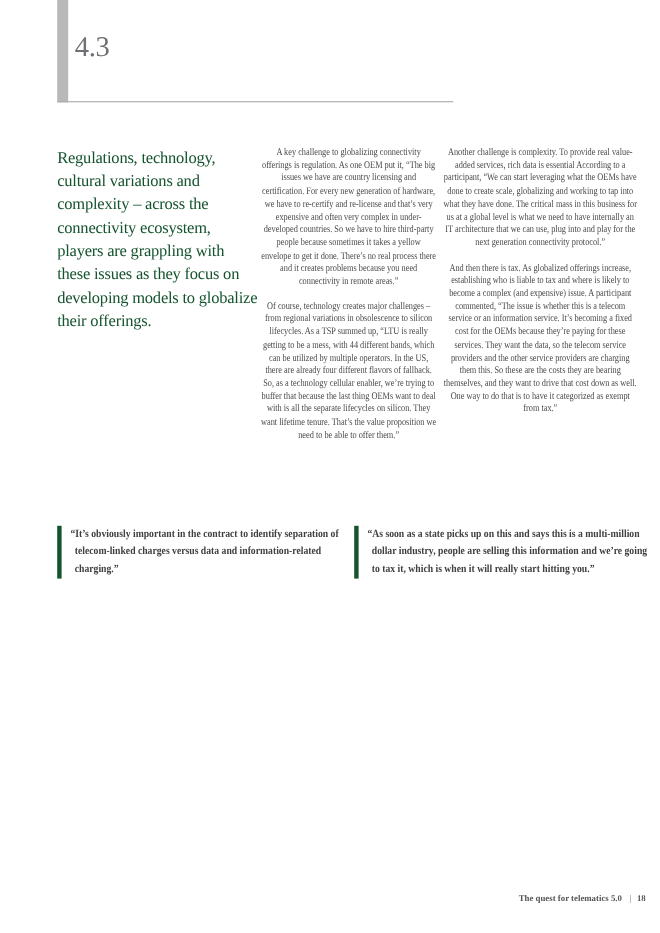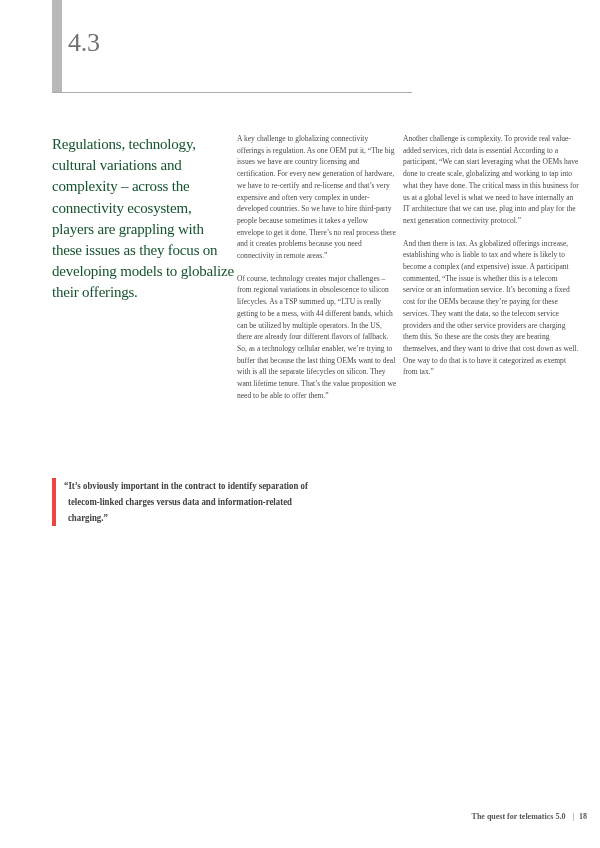--- a/index.html
+++ b/index.html
@@ -33,41 +33,41 @@
   }
   
   .intro {
     position:absolute; left:40px; top:134px;
     width:182px;
     font-size:15px; line-height:21.2px;
     color:#14532d;
     letter-spacing:-0.2px;
   }
   
-  .col { position:absolute; top:133px; }
+  .col { position:absolute; top:133px;text-align:center; }
   .col1 { left:225px; width:160px; }
   .col2 { left:391px; width:176px; }
   .ctext {
     transform:scaleX(0.82); transform-origin:0 0;
     font-size:9.2px; line-height:11.7px;
     color:#48484A;
   }
   .col1 .ctext { width:195px; }
   .col2 .ctext { width:215px; }
   .ctext p { margin:0 0 11px 0; }
   
   .quotes {
     position:absolute; left:40px; top:478px;
     width:536px;
     display:flex; justify-content:space-between;
   }
   .qcol-left  { width:260px; }
   .qcol-right { width:266px; }
   .quote {
-    border-left:4px solid #ef4444;
+    border-left:4px solid #14532d;
     padding-left:8px;
     margin-bottom:15px;
   }
   .qtext {
     transform:scaleX(0.88); transform-origin:0 0;
     font-weight:bold;
     font-size:10px; line-height:16px;
     color:#3F4042;
     text-indent:-4.5px; padding-left:4.5px;
   }
@@ -111,20 +111,23 @@
     </div>
   </div>
 
   <div class="quotes">
     <div class="qcol-left">
       <div class="quote">
         <div class="qtext">“It’s obviously important in the contract to identify separation of telecom-linked charges versus data and information-related charging.”</div>
       </div>
     </div>
     <div class="qcol-right">
+      <div class="quote">
+        <div class="qtext">“As soon as a state picks up on this and says this is a multi-million dollar industry, people are selling this information and we’re going to tax it, which is when it will really start hitting you.”</div>
+      </div>
     </div>
   </div>
 
   <div class="footer">
     <span>The quest for telematics 5.0</span><span class="sep">|</span><span>18</span>
   </div>
 
 </div>
 
 </body></html>

